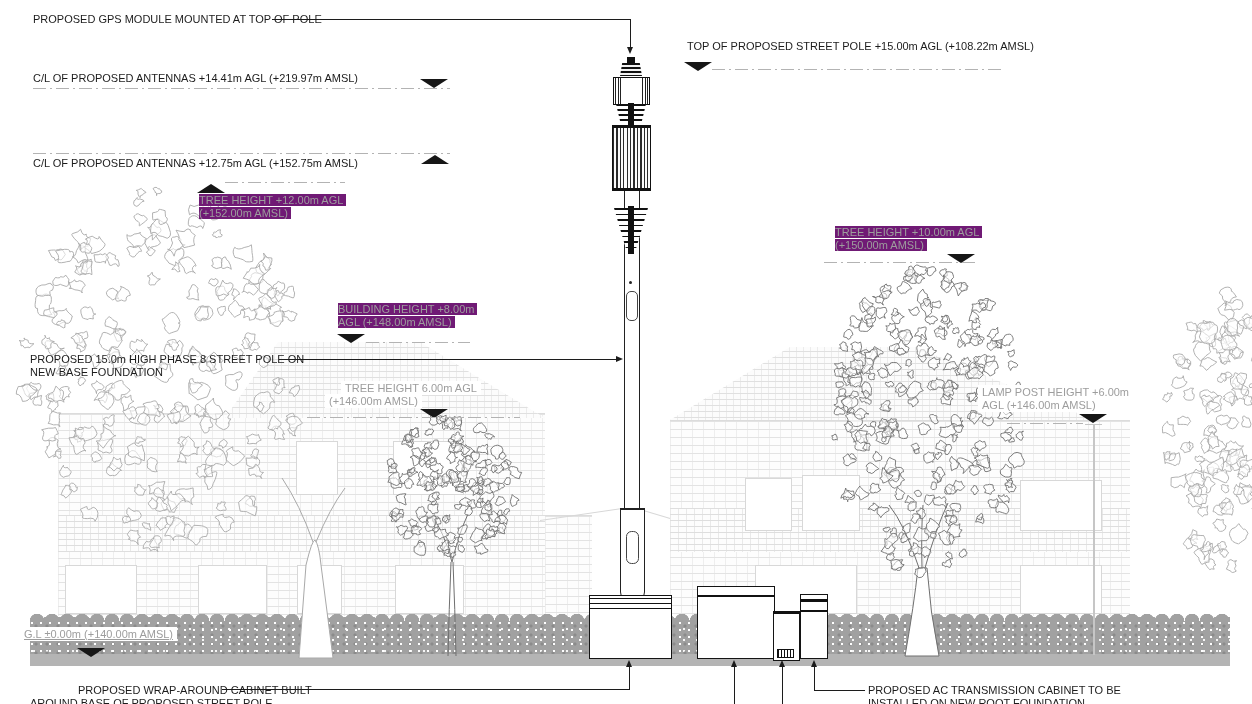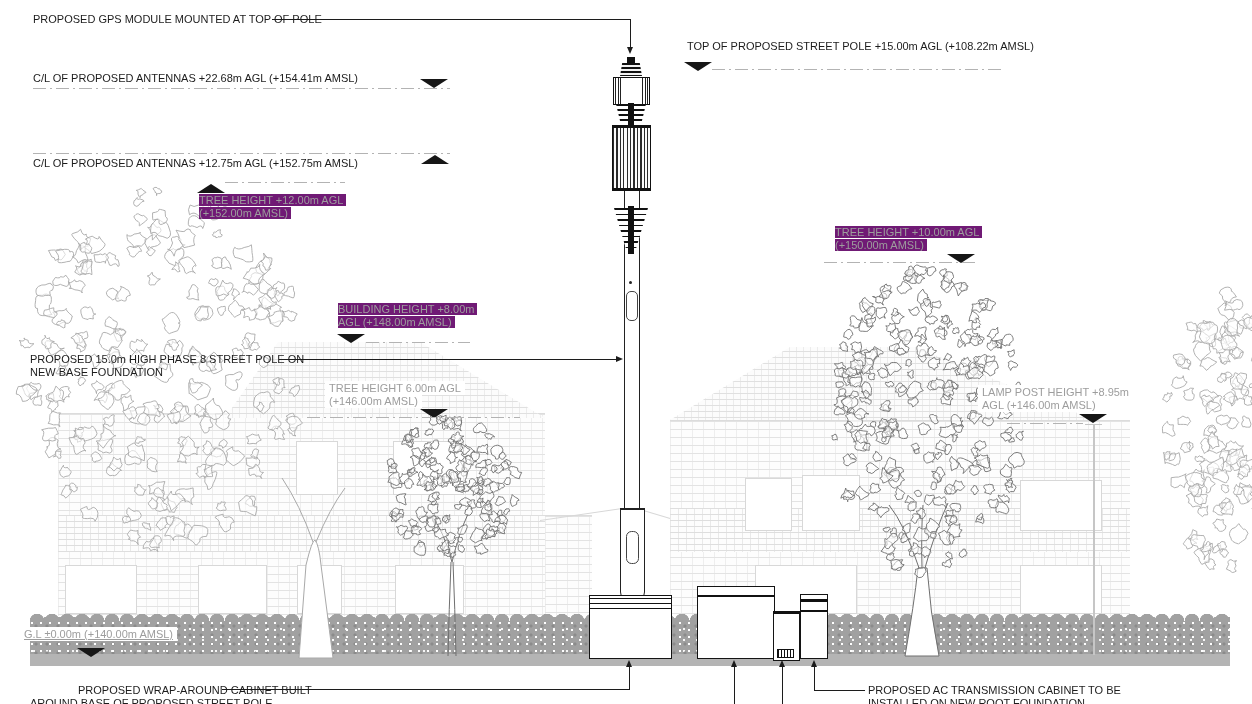--- a/index.html
+++ b/index.html
@@ -897,21 +897,21 @@
 
   <div class="t" style="left:33px;top:13px;">PROPOSED GPS MODULE MOUNTED AT TOP OF POLE</div>
   <div class="hl" style="left:272px;top:19px;width:358px;"></div>
   <div class="vl" style="left:630px;top:19px;height:29px;"></div>
   <div class="ah down" style="left:627px;top:47px;"></div>
 
   <div class="t" style="left:687px;top:40px;">TOP OF PROPOSED STREET POLE +15.00m AGL (+108.22m AMSL)</div>
   <div class="lvl down" style="left:684px;top:62px;"></div>
   <div class="dd" style="left:712px;top:69px;width:293px;"></div>
 
-  <div class="t" style="left:33px;top:72px;">C/L OF PROPOSED ANTENNAS +22.68m AGL (+154.41m AMSL)</div>
+  <div class="t" style="left:33px;top:72px;">C/L OF PROPOSED ANTENNAS +14.41m AGL (+219.97m AMSL)</div>
   <div class="dd" style="left:33px;top:88px;width:417px;"></div>
   <div class="lvl down" style="left:420px;top:79px;"></div>
 
   <div class="dd" style="left:33px;top:153px;width:417px;"></div>
   <div class="lvl up" style="left:421px;top:155px;"></div>
   <div class="t" style="left:33px;top:157px;">C/L OF PROPOSED ANTENNAS +12.75m AGL (+152.75m AMSL)</div>
 
   <div class="lvl up" style="left:197px;top:184px;"></div>
   <div class="dd" style="left:225px;top:182px;width:120px;"></div>
   <div class="t gray" style="left:199px;top:194px;"><span class="chip">TREE HEIGHT +12.00m AGL</span></div>
@@ -925,26 +925,26 @@
   <div class="t gray" style="left:338px;top:303px;"><span class="chip">BUILDING HEIGHT +8.00m</span></div>
   <div class="t gray" style="left:338px;top:316px;"><span class="chip">AGL (+148.00m AMSL)</span></div>
   <div class="lvl down" style="left:337px;top:334px;"></div>
   <div class="dd" style="left:366px;top:342px;width:104px;"></div>
 
   <div class="t" style="left:30px;top:353px;">PROPOSED 15.0m HIGH PHASE 8 STREET POLE ON</div>
   <div class="t" style="left:30px;top:366px;">NEW BASE FOUNDATION</div>
   <div class="hl" style="left:280px;top:359px;width:336px;"></div>
   <div class="ah right" style="left:616px;top:355.5px;"></div>
 
-  <div class="t gray" style="left:325px;top:382px;"><span class="chip2">TREE HEIGHT 6.00m AGL</span></div>
+  <div class="t gray" style="left:325px;top:382px;padding-left:16px;"><span class="chip2">TREE HEIGHT 6.00m AGL</span></div>
   <div class="t gray" style="left:325px;top:395px;"><span class="chip2">(+146.00m AMSL)</span></div>
   <div class="lvl down" style="left:420px;top:409px;"></div>
   <div class="dd" style="left:307px;top:417px;width:213px;"></div>
 
-  <div class="t gray" style="left:978px;top:386px;"><span class="chip2">LAMP POST HEIGHT +8.95m</span></div>
+  <div class="t gray" style="left:978px;top:386px;"><span class="chip2">LAMP POST HEIGHT +6.00m</span></div>
   <div class="t gray" style="left:978px;top:399px;"><span class="chip2">AGL (+146.00m AMSL)</span></div>
   <div class="lvl down" style="left:1079px;top:414px;"></div>
   <div class="dd" style="left:1007px;top:423px;width:76px;"></div>
 
   <div class="t gray" style="left:20px;top:628px;text-decoration:underline;"><span class="chip2">G.L ±0.00m (+140.00m AMSL)</span></div>
   <div class="lvl down" style="left:77px;top:648px;"></div>
 
   <div class="t" style="left:30px;top:684px;padding-left:48px;">PROPOSED WRAP-AROUND CABINET BUILT</div>
   <div class="t" style="left:30px;top:697px;">AROUND BASE OF PROPOSED STREET POLE</div>
   <div class="hl" style="left:222px;top:689px;width:408px;"></div>

